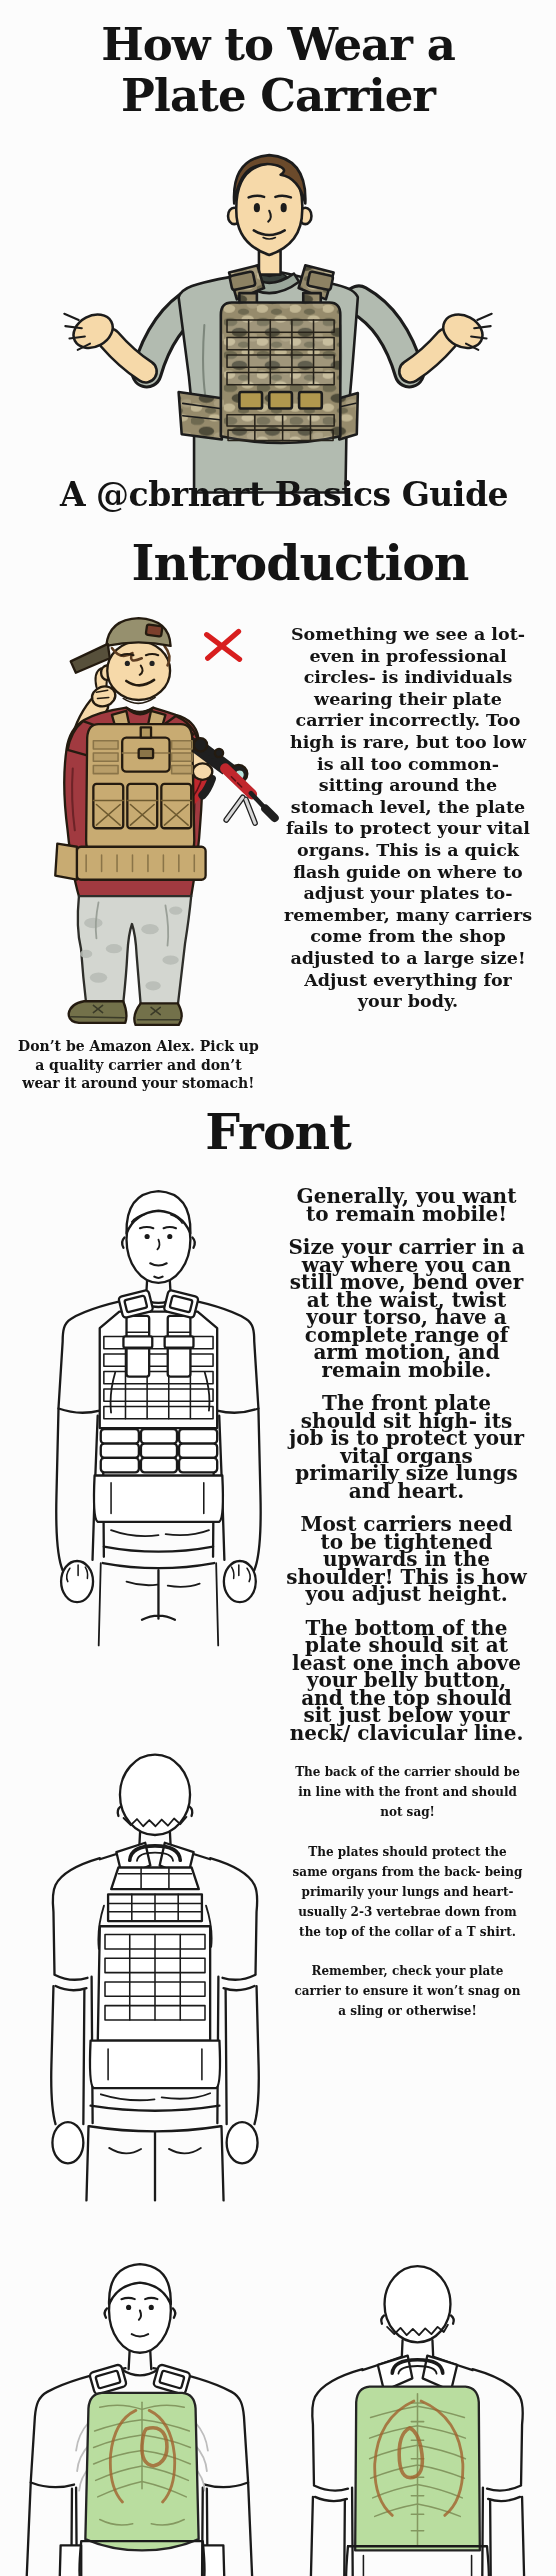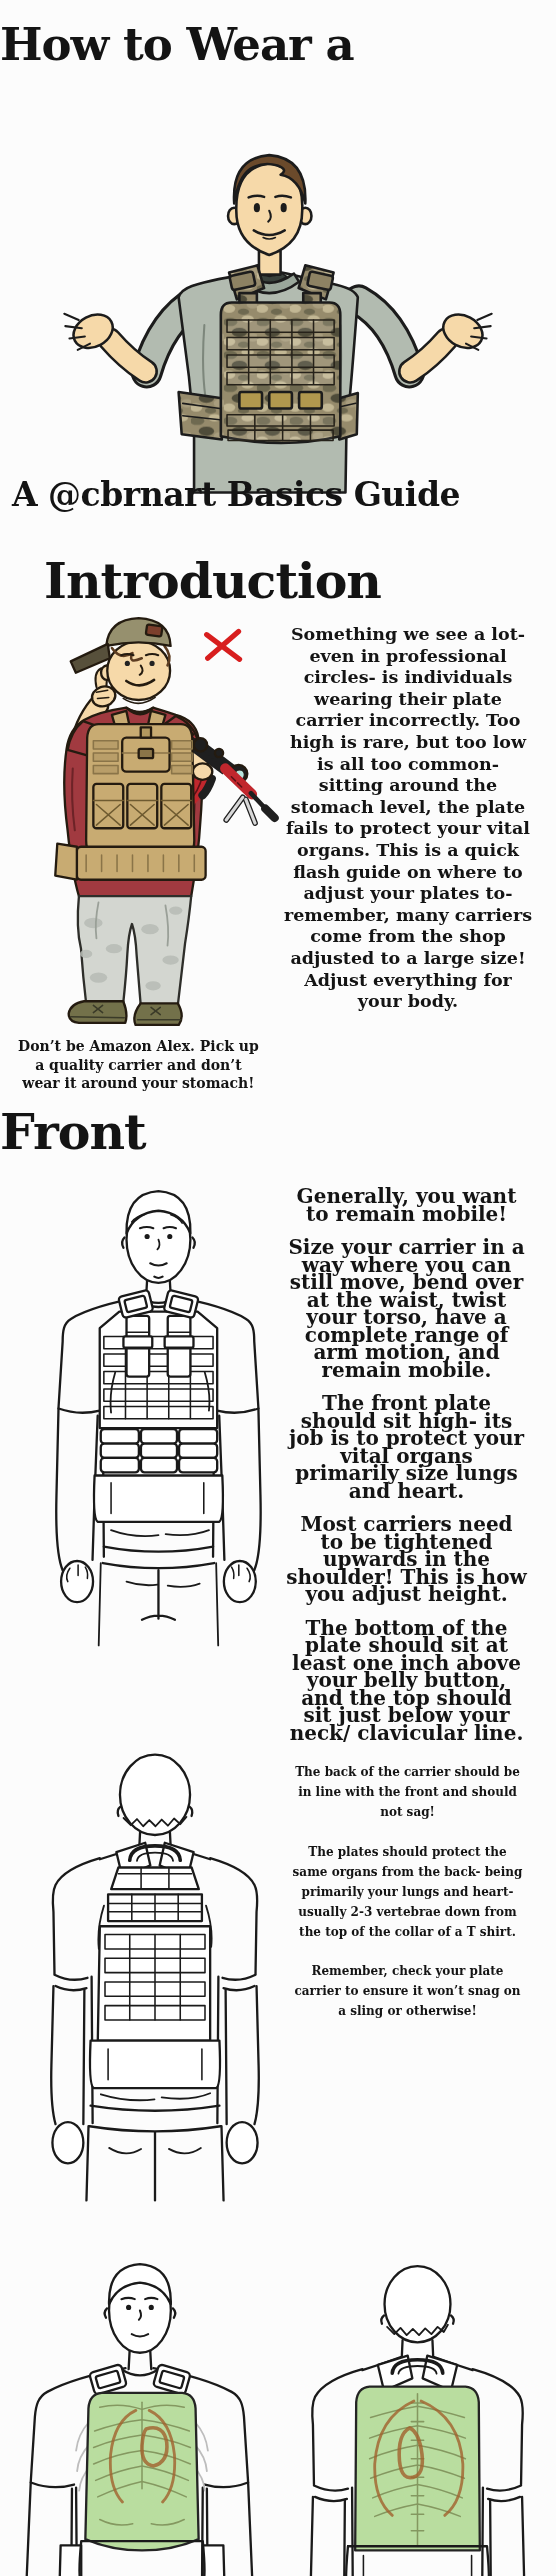--- a/index.html
+++ b/index.html
@@ -2,43 +2,44 @@
 <html style="font-size:8.2px"><head>
 <meta charset="utf-8">
 <style>
   html,body{margin:0;padding:0;background:#e9e9e9;}
   .page{
     position:relative;width:556px;height:2710px;margin:0 auto;
     background:#fcfcfc;overflow:hidden;
     font-family:"DejaVu Serif","Liberation Serif",serif;color:#141414;
   }
   .abs{position:absolute;}
-  .center{left:0;right:0;text-align:left;}
+  .center{left:0;right:0;text-align:center;}
   .title{top:18.5px;font-size:45px;line-height:51px;font-weight:700;letter-spacing:-1px;}
   .subtitle{top:475px;font-size:33px;font-weight:700;letter-spacing:-0.5px;padding-left:12px;}
   .h1{font-size:49px;font-weight:700;letter-spacing:-1px;}
-  .h-intro{top:552px;padding-left:44px;}
+  .h-intro{top:534px;padding-left:44px;}
   .h-front{top:1103px;}
   .h-back{top:1664px;}
   .bodytext{font-weight:700;text-align:center;}
   .intro-body{left:283px;top:624px;width:250px;font-size:17.5px;line-height:21.6px;}
   .caption{left:14.4px;top:1037px;width:248px;font-size:14px;line-height:18.5px;}
   .front-text{left:286px;top:1188px;width:241px;font-size:20px;line-height:17.5px;}
   .front-text p{margin:0 0 16px 0;}
   .back-text{left:292px;top:1762px;width:231px;font-size:12px;line-height:20px;}
   .back-text p{margin:0 0 19.6px 0;}
   svg{display:block;}
 </style>
 </head>
 <body>
 
 <div class="page">
 
   <div class="abs center title">
     <div>How to Wear a</div>
+    <div>Plate Carrier</div>
   </div>
 
   <svg class="abs" style="left:59px;top:150px" width="438" height="344" viewBox="0 0 850 668">
     <defs>
       <pattern id="camo" width="64" height="64" patternUnits="userSpaceOnUse">
         <rect width="64" height="64" fill="#968b6c"></rect>
         <ellipse cx="12" cy="14" rx="14" ry="8" fill="#6e6950"></ellipse>
         <ellipse cx="46" cy="8" rx="12" ry="7" fill="#c2b794"></ellipse>
         <ellipse cx="30" cy="34" rx="15" ry="9" fill="#4f4c3a"></ellipse>
         <ellipse cx="56" cy="44" rx="12" ry="8" fill="#a89d7e"></ellipse>

